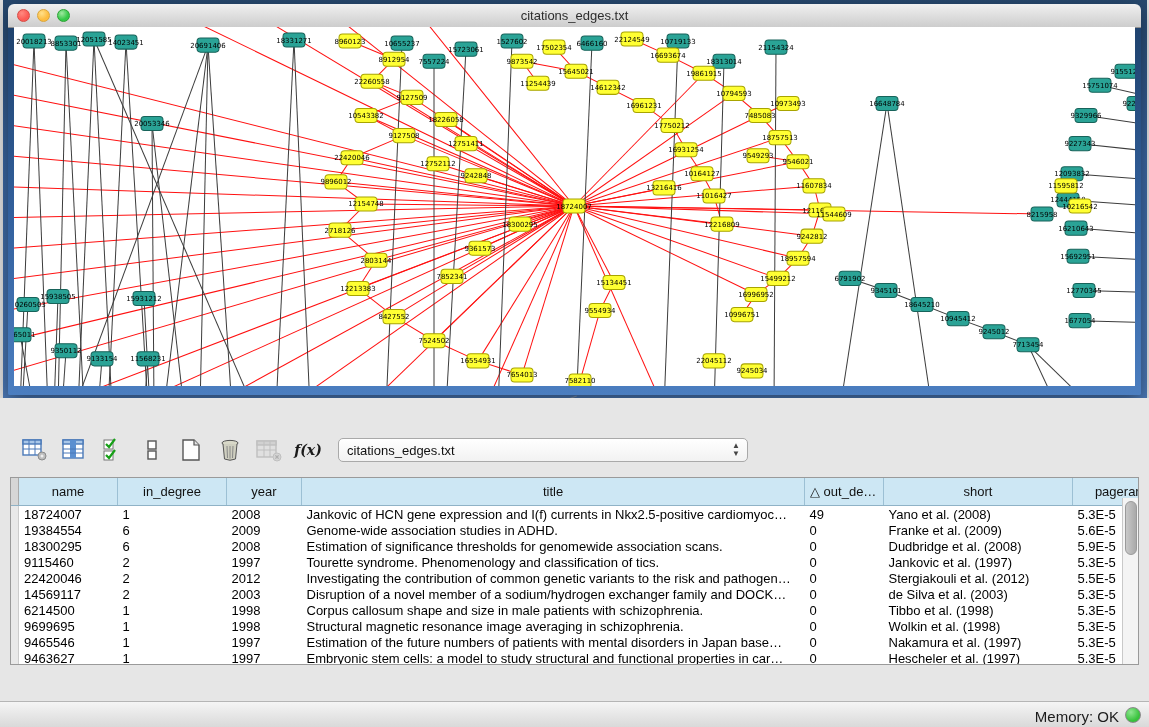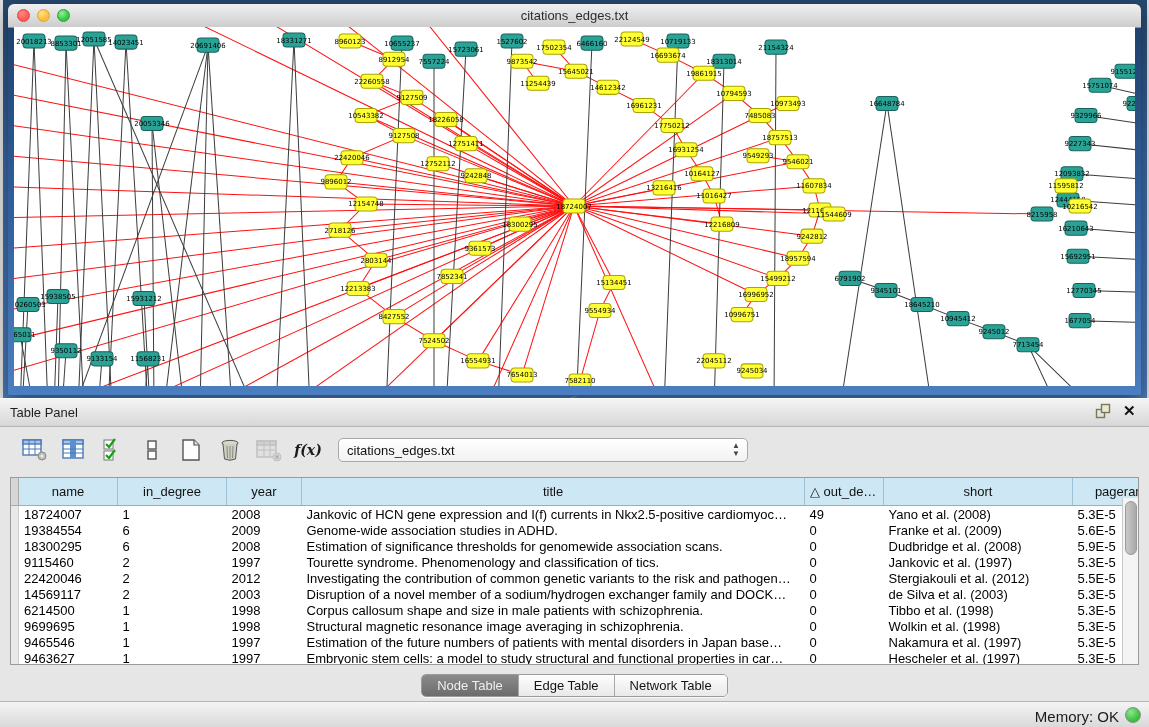--- a/index.html
+++ b/index.html
@@ -665,32 +665,20 @@
               <text x="744" y="130.5" text-anchor="middle">9549293</text>
             </g>
           </g>
       </svg>
     </div>
   </div>
 </div>
 <div class="resize-handle"></div>
 
 <div class="table-panel">
-  <div class="panel-titlebar">
-    <span class="panel-title">Table Panel</span>
-    <span class="panel-tb-icons">
-      <span class="tbico">
-        <svg viewBox="0 0 16 16" width="16" height="16">
-          <rect x="1.5" y="6.5" width="8" height="8" fill="none" stroke="#7a7a52" stroke-width="1.4"></rect>
-          <rect x="6.5" y="1.5" width="8" height="8" fill="#e8e8d8" stroke="#7a7a52" stroke-width="1.4"></rect>
-        </svg>
-      </span>
-      <span class="tbico close-x">✕</span>
-    </span>
-  </div>
 
   <div class="panel-body">
 
     <div class="toolbar">
       <span class="tool-btn">
         <svg viewBox="0 0 26 24" width="26" height="24">
           <rect x="1" y="2" width="18" height="15" fill="#fff" stroke="#4a79b8" stroke-width="1.4"></rect>
           <rect x="1" y="2" width="18" height="4" fill="#a8c6e8" stroke="#4a79b8" stroke-width="1.4"></rect>
           <line x1="7" y1="2" x2="7" y2="17" stroke="#4a79b8"></line>
             <line x1="13" y1="2" x2="13" y2="17" stroke="#4a79b8"></line>
@@ -870,26 +858,19 @@
               <td class="col-short">Hescheler et al. (1997)</td>
               <td class="col-pagerank">5.3E-5</td>
             </tr>
           </tbody>
       </table>
       <div class="vscroll">
         <div class="vthumb"></div>
       </div>
     </div>
 
-    <div class="tabs-row">
-      <div class="seg" id="seg-tabs">
-          <button class="sel">Node Table</button>
-          <button>Edge Table</button>
-          <button>Network Table</button>
-        </div>
-    </div>
   </div>
 </div>
 
 <div class="statusbar">
   <span class="mem">Memory: OK</span>
   <span class="memdot"></span>
 </div>
 
 </body></html>

